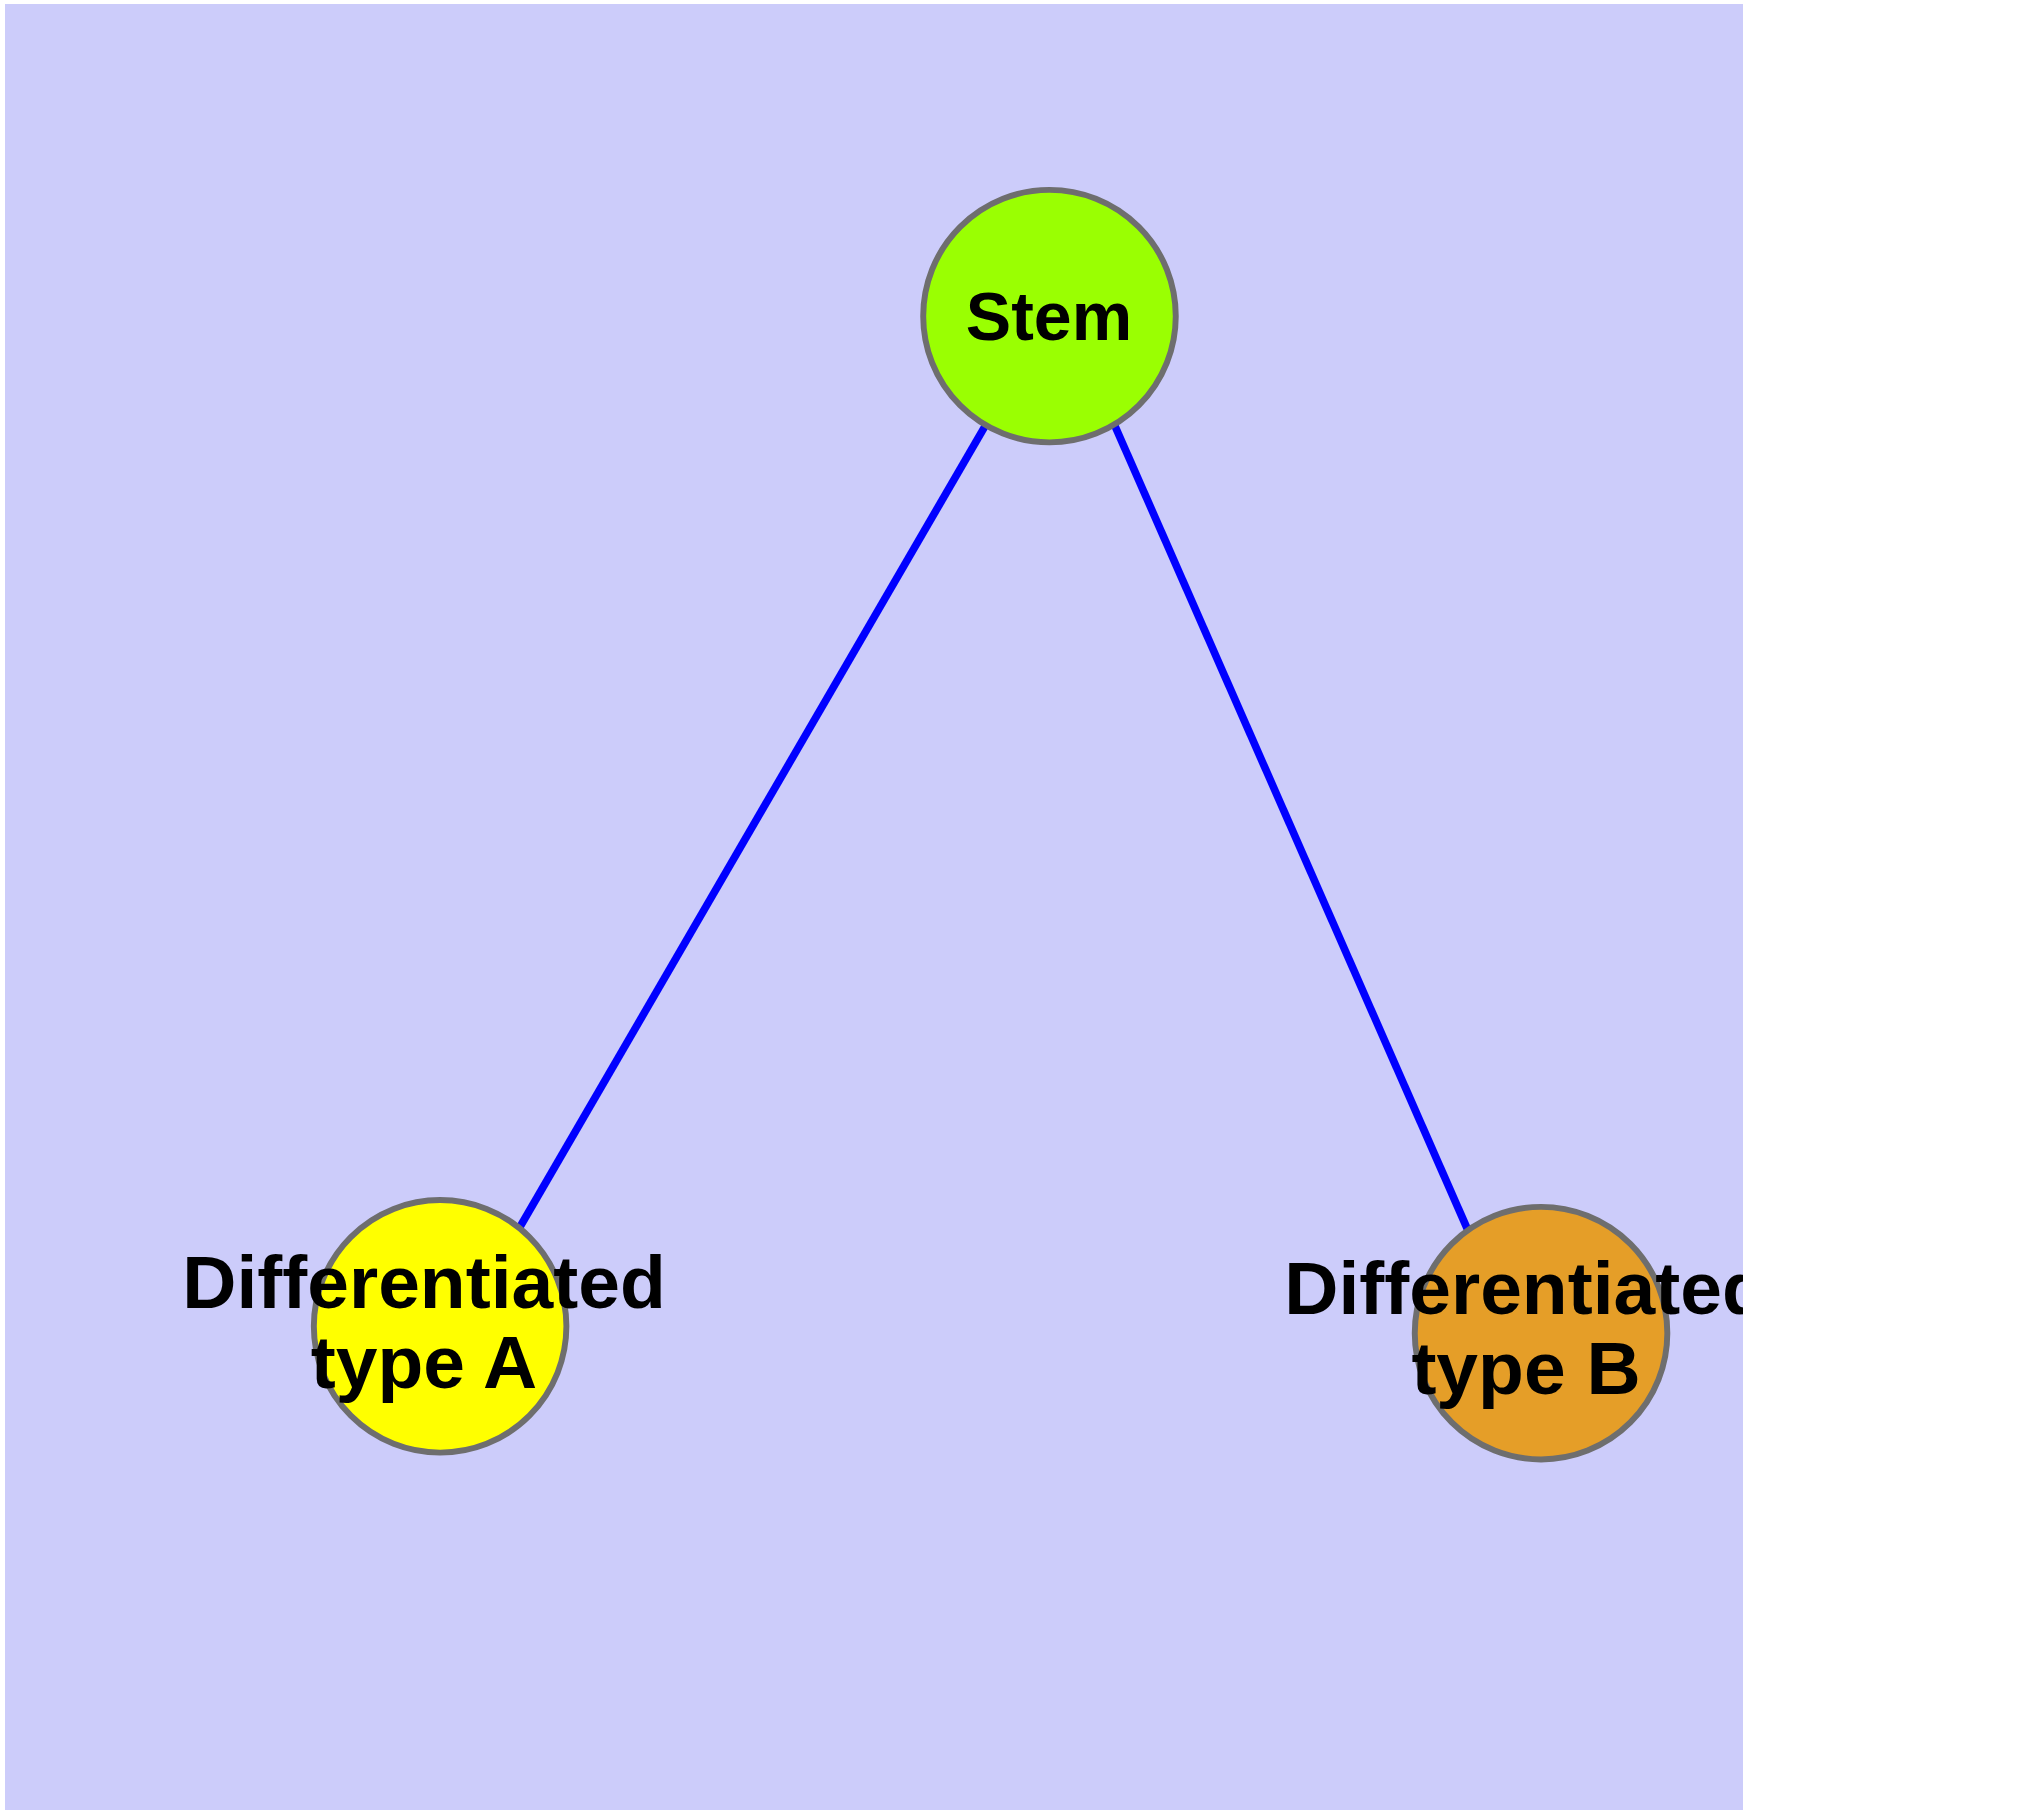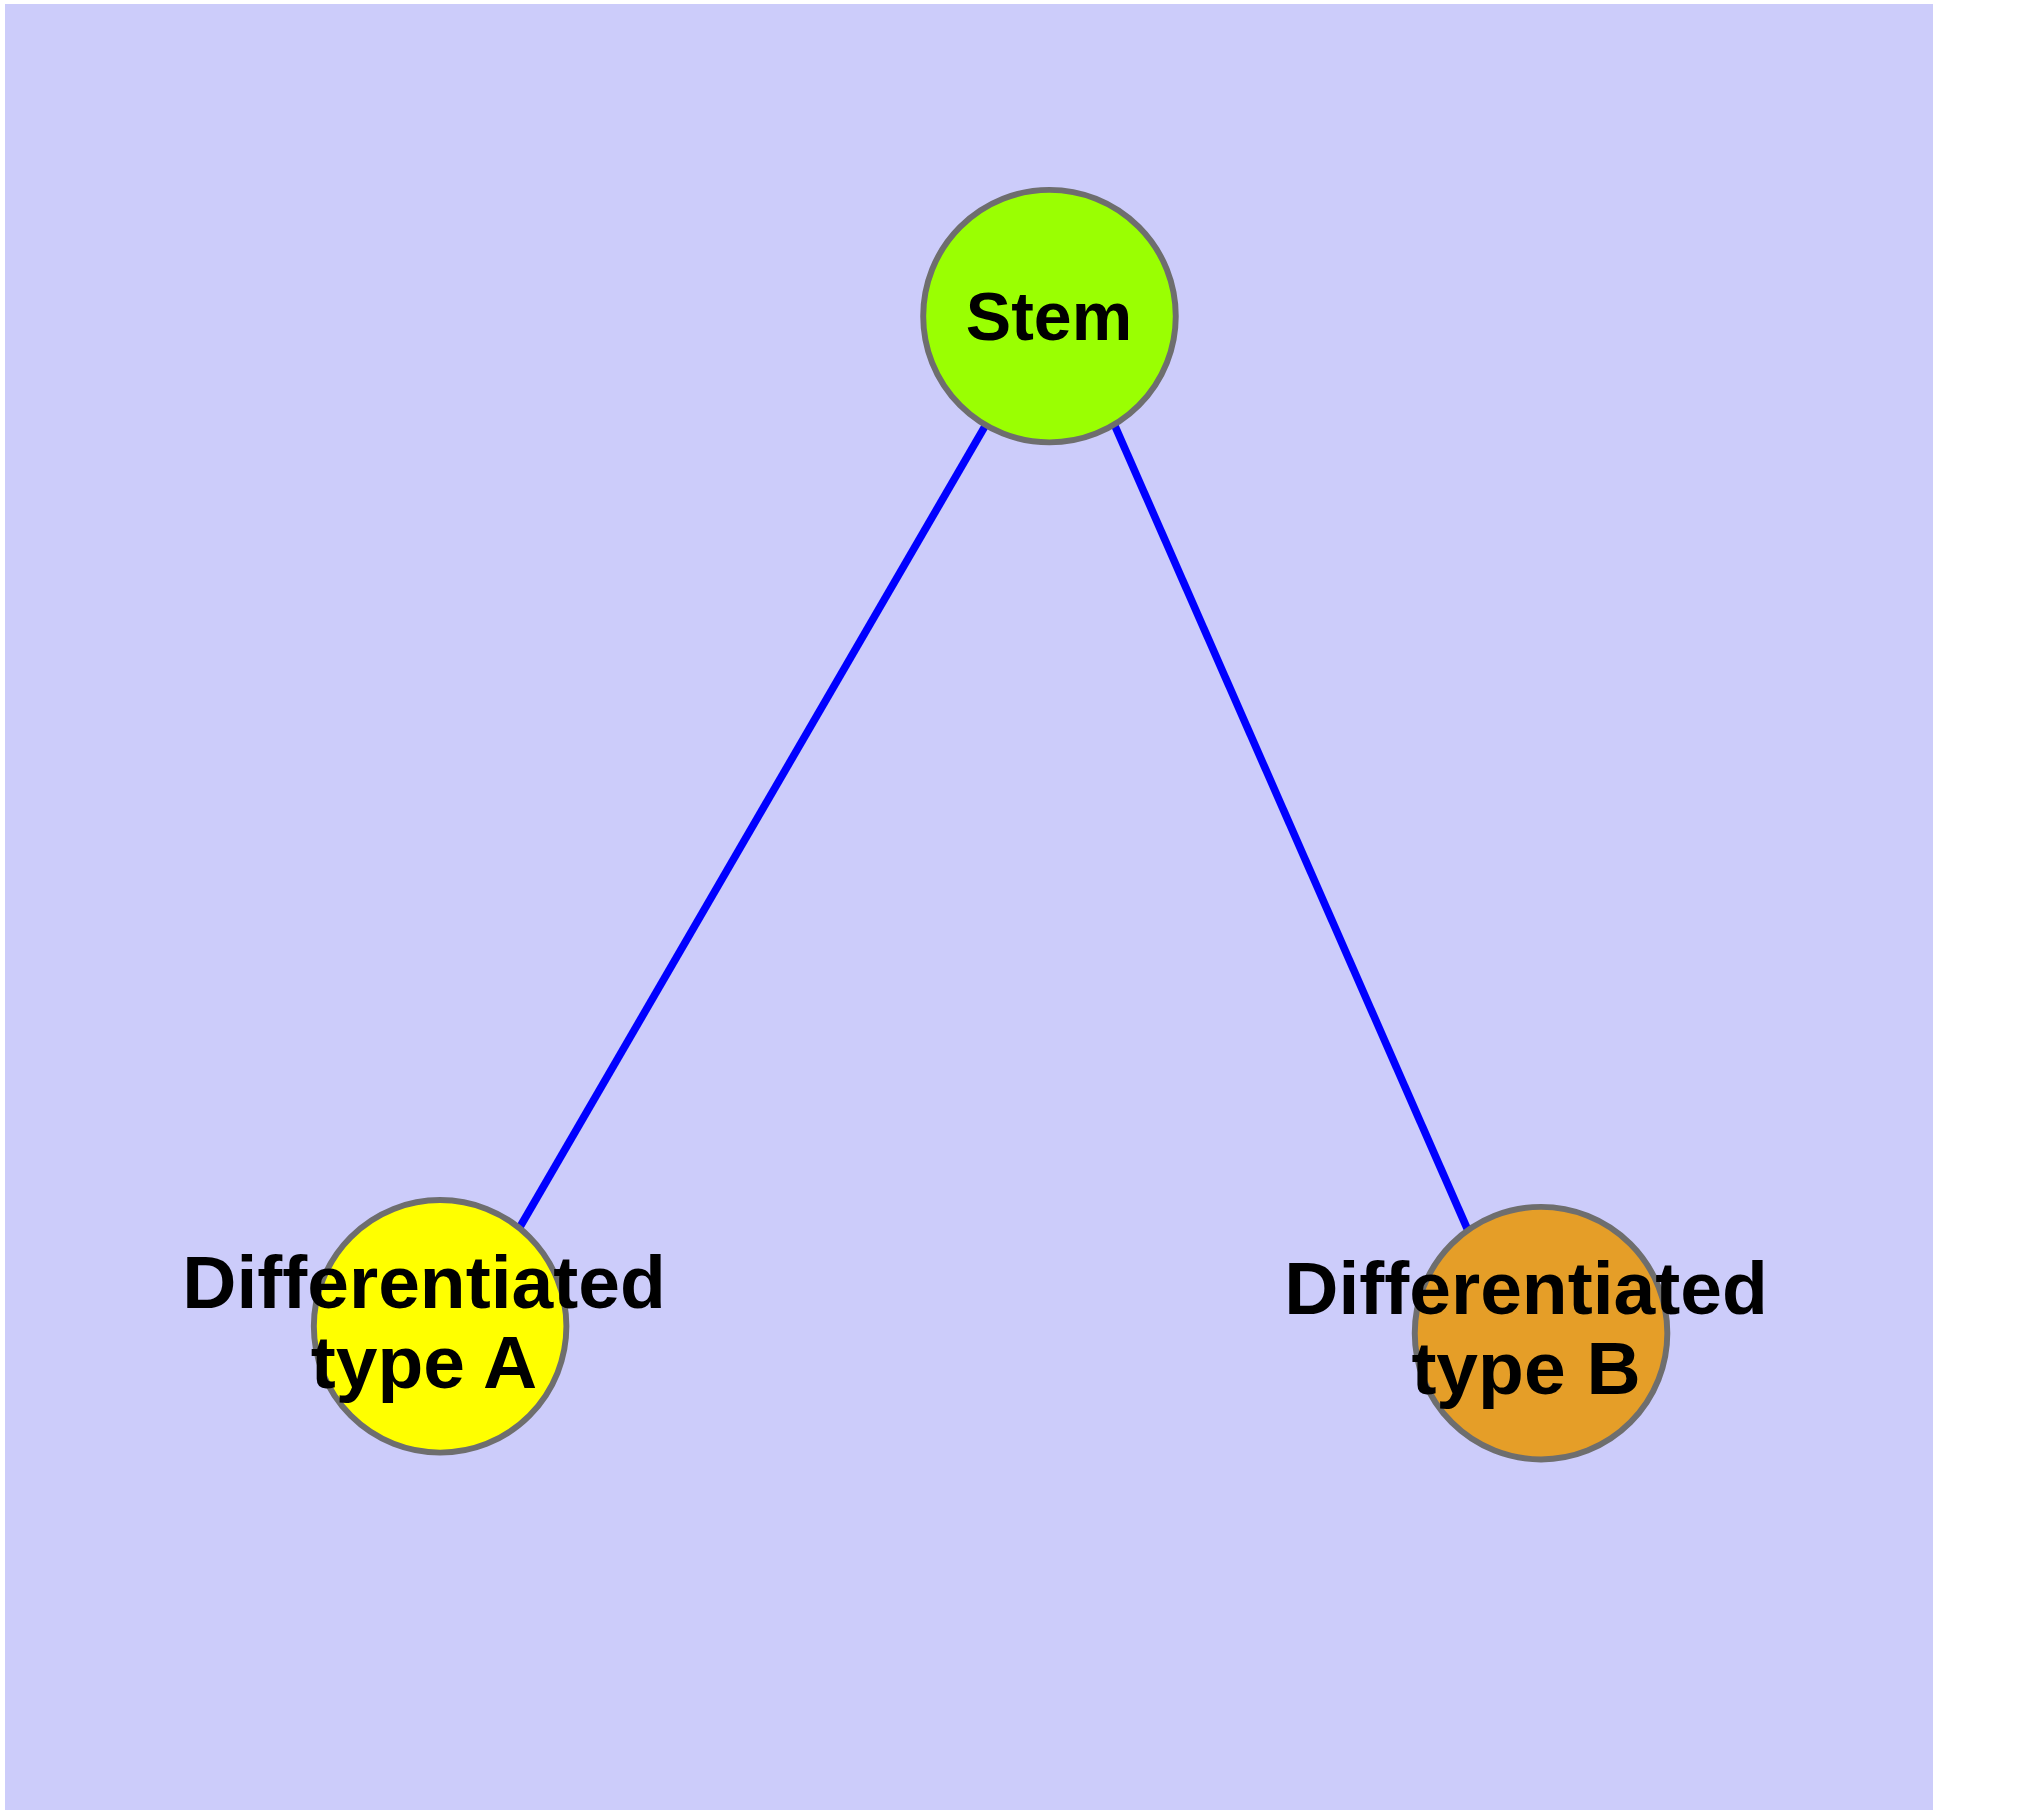--- a/index.html
+++ b/index.html
@@ -2,21 +2,21 @@
 <html style="font-size:13.6px"><head>
 <meta charset="utf-8">
 <style>
   html, body {
     margin: 0;
     padding: 0;
     background: #ffffff;
   }
   #stage {
     position: relative;
-    width: 1933px;
+    width: 1743px;
     height: 1812px;
     background: #ffffff;
     overflow: hidden;
   }
   #canvas-bg {
     position: absolute;
     left: 5.1px;
     top: 4.2px;
     width: 1999px;
     height: 1806px;

